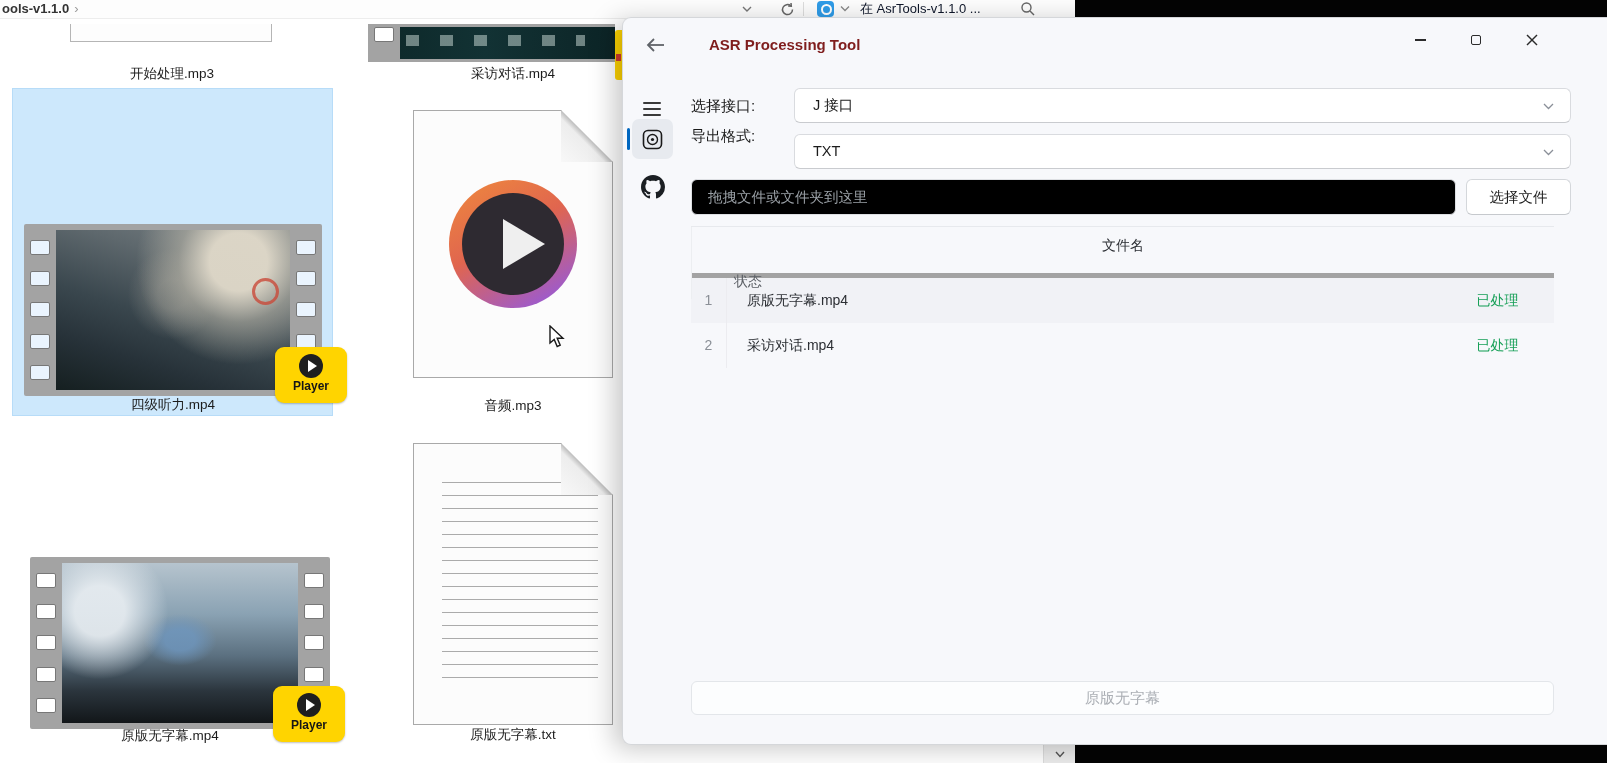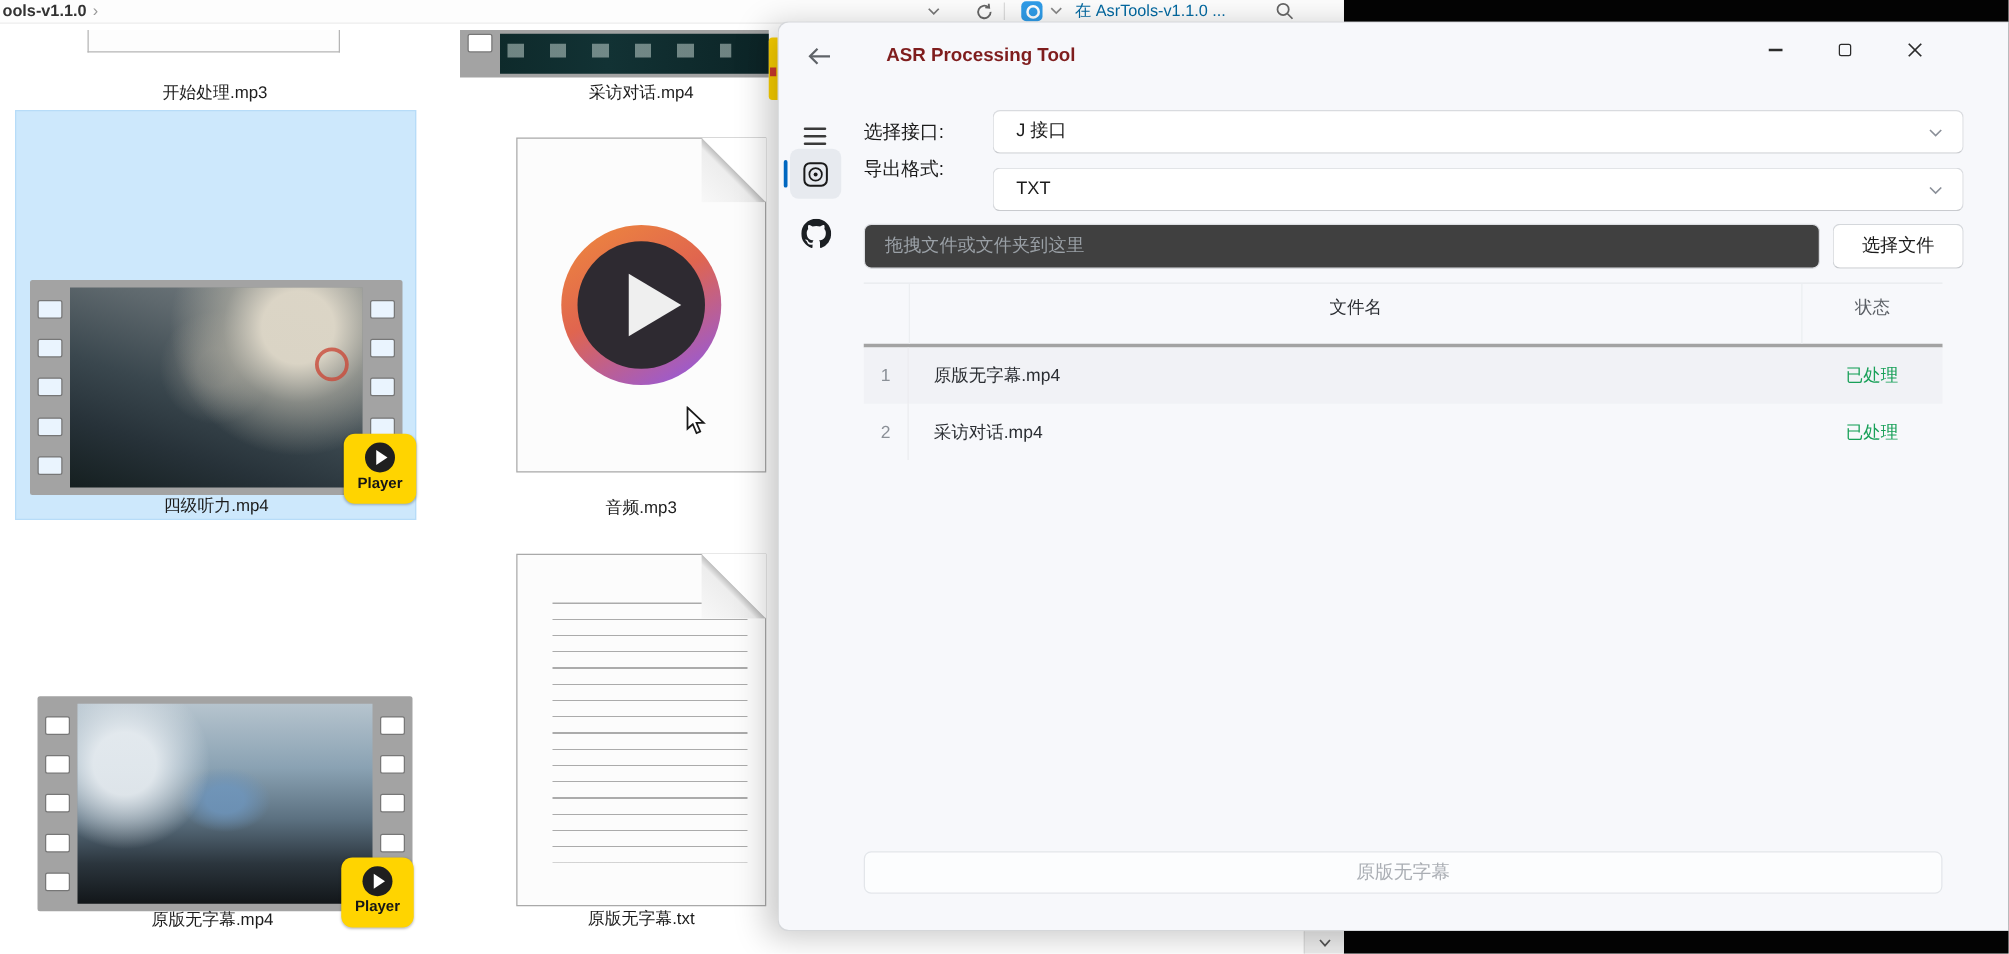--- a/index.html
+++ b/index.html
@@ -12,21 +12,21 @@
 
   
   .explorer { left:0; top:0; width:1075px; height:763px; background:#fff; }
   .exp-toolbar { position:absolute; left:0; top:0; width:1075px; height:19px; background:#fdfdfd; border-bottom:1px solid #ededed; }
   .crumb { position:absolute; left:2px; top:0; height:18px; line-height:18px; font-size:13px; color:#333; font-weight:bold; }
   .crumb .sep { color:#999; font-weight:normal; margin-left:5px; }
   .tb-ico { position:absolute; top:2px; }
   .vsep { position:absolute; left:803px; top:2px; width:1px; height:14px; background:#ddd; }
   .srch-badge { position:absolute; left:817px; top:1px; width:17px; height:16px; border-radius:4px; background:#2f9ce8; }
   .srch-badge::after { content:""; position:absolute; left:4px; top:3px; width:7px; height:7px; border:2px solid #fff; border-radius:50%; }
-  .srch-text { position:absolute; left:860px; top:0; height:18px; line-height:18px; font-size:13px; color:#0369a1; }
+  .srch-text { position:absolute; left:860px; top:0; height:18px; line-height:18px; font-size:13px; color:#0f172a; }
 
   .file-label { position:absolute; width:220px; text-align:center; font-size:13.5px; color:#1c1c1c; }
 
   
   .doc-partial { left:70px; top:24px; width:202px; height:18px; background:#fdfdfd; border:1px solid #b5b5b5; border-top:none; }
 
   
   .filmstrip { position:absolute; background:#a3a3a3; border-radius:2px; display:flex; }
   .film-side { width:32px; display:flex; flex-direction:column; justify-content:space-evenly; align-items:center; }
   .hole { width:20px; height:15px; background:#fff; border:1px solid #777; border-radius:2px; }
@@ -35,21 +35,21 @@
   .frame-mountain { background:
       radial-gradient(circle at 78% 20%, rgba(225,218,202,.95) 0 13%, rgba(188,184,170,.55) 27%, transparent 46%),
       radial-gradient(circle at 50% 40%, rgba(160,158,150,.4) 0 10%, transparent 30%),
       linear-gradient(198deg,#7d8589 0%,#5e686d 28%,#3a474e 55%,#273239 76%,#151f20 100%); }
   .frame-police { background:
       radial-gradient(circle at 16% 30%, rgba(233,238,242,.9) 0 11%, transparent 30%),
       radial-gradient(ellipse at 50% 48%, rgba(110,150,190,.8) 0 9%, transparent 22%),
       linear-gradient(180deg,#b6c4ce 0%,#8aa2b3 32%,#5b7080 58%,#2b353d 80%,#121619 100%); }
   .red-ring { position:absolute; width:27px; height:27px; border:3px solid #c94a39; border-radius:50%; opacity:.8; }
 
-  .player-badge { position:absolute; width:58px; height:56px; background:#ffd400; border-radius:9px; box-shadow:0 1px 2px rgba(0,0,0,.25); text-align:center; }
+  .player-badge { position:absolute; width:72px; height:56px; background:#ffd400; border-radius:9px; box-shadow:0 1px 2px rgba(0,0,0,.25); text-align:center; }
   .pb-circle { width:24px; height:24px; background:#1f1f1f; border-radius:50%; margin:7px auto 1px; position:relative; }
   .pb-tri { position:absolute; left:9px; top:6px; width:0; height:0; border-left:9px solid #fff; border-top:6px solid transparent; border-bottom:6px solid transparent; }
   .pb-text { font-size:12px; font-weight:bold; color:#161616; }
 
   
   .film-partial { left:368px; top:24px; width:247px; height:38px; background:#a3a3a3; }
   .film-partial .hole { position:absolute; left:6px; top:3px; }
   .film-partial .pframe { position:absolute; left:32px; top:3px; right:0; bottom:3px;
       background:linear-gradient(90deg,#0e2a2b,#123234 40%,#0c2426); }
   .film-partial .streaks { position:absolute; left:6px; top:8px; right:30px; height:11px; opacity:.55;
@@ -87,27 +87,27 @@
   .hamburger span { display:block; width:18px; height:1.8px; background:#3a3a3a; margin-bottom:4.4px; border-radius:1px; }
   .side-pill { position:absolute; left:9px; top:101px; width:41px; height:40px; background:#e7eaef; border-radius:7px;
       display:flex; align-items:center; justify-content:center; }
   .side-accent { position:absolute; left:4px; top:110px; width:3px; height:22px; border-radius:2px; }
   .gh-wrap { position:absolute; left:18px; top:157px; width:24px; height:24px; }
 
   .form-label { position:absolute; left:68px; font-size:15px; color:#1b1b1b; height:35px; line-height:35px; }
   .dropdown { position:absolute; left:171px; width:777px; height:35px; background:#fff; border:1px solid #d9dbdf; border-bottom-color:#c9cbcf;
       border-radius:6px; font-size:14.5px; color:#1b1b1b; line-height:33px; padding:0 18px; }
   .dd-chev { position:absolute; right:16px; top:14px; }
-  .dropzone { position:absolute; left:68px; top:161px; width:765px; height:36px; background:#404040; border:1px solid #dddfe3;
+  .dropzone { position:absolute; left:68px; top:161px; width:765px; height:36px; background:#000000; border:1px solid #dddfe3;
       border-radius:6px; line-height:34px; padding:0 16px; font-size:14.5px; color:#9aa0a6; }
   .choose-btn { position:absolute; left:843px; top:161px; width:105px; height:36px; background:#fff; border:1px solid #d4d7db; border-bottom-color:#c6c9cd;
       border-radius:6px; font-size:14.5px; color:#1b1b1b; text-align:center; line-height:34px; }
 
   .ftable { position:absolute; left:68px; top:208px; width:863px; font-size:14px; }
-  .t-head { display:flex; height:52px; line-height:36px; border-top:1px solid #e7e9ed; border-bottom:3px solid #a3a3a3; color:#5c6066; }
+  .t-head { display:flex; height:52px; line-height:36px; border-top:1px solid #e7e9ed; border-bottom:5px solid #a3a3a3; color:#5c6066;flex-direction:column; }
   .t-row { display:flex; height:45px; line-height:45px; }
   .c-num { width:36px; text-align:center; color:#8b9097; }
   .t-row .c-num { border-right:1px solid #ececf0; }
   .c-file { flex:1; padding-left:20px; color:#2b2e33; }
   .t-head .c-file { text-align:center; padding-left:0; border-left:1px solid #eceef1; }
   .c-status { width:113px; text-align:center; }
   .t-head .c-status { border-left:1px solid #eceef1; color:#5c6066; }
   .row-alt { background:#f1f2f6; }
 
   .start-btn { position:absolute; left:68px; top:663px; width:863px; height:34px; background:#fcfdfe; border:1px solid #e3e6ea;

